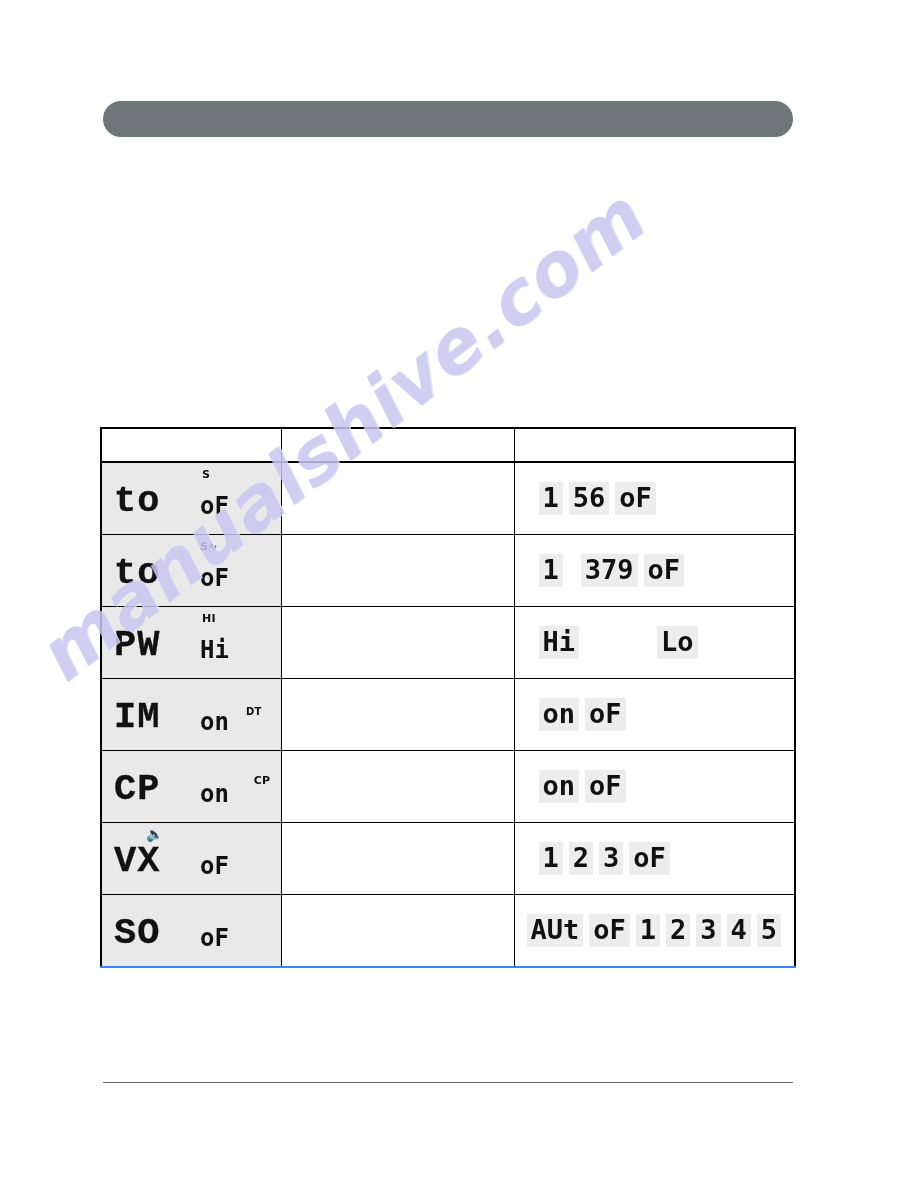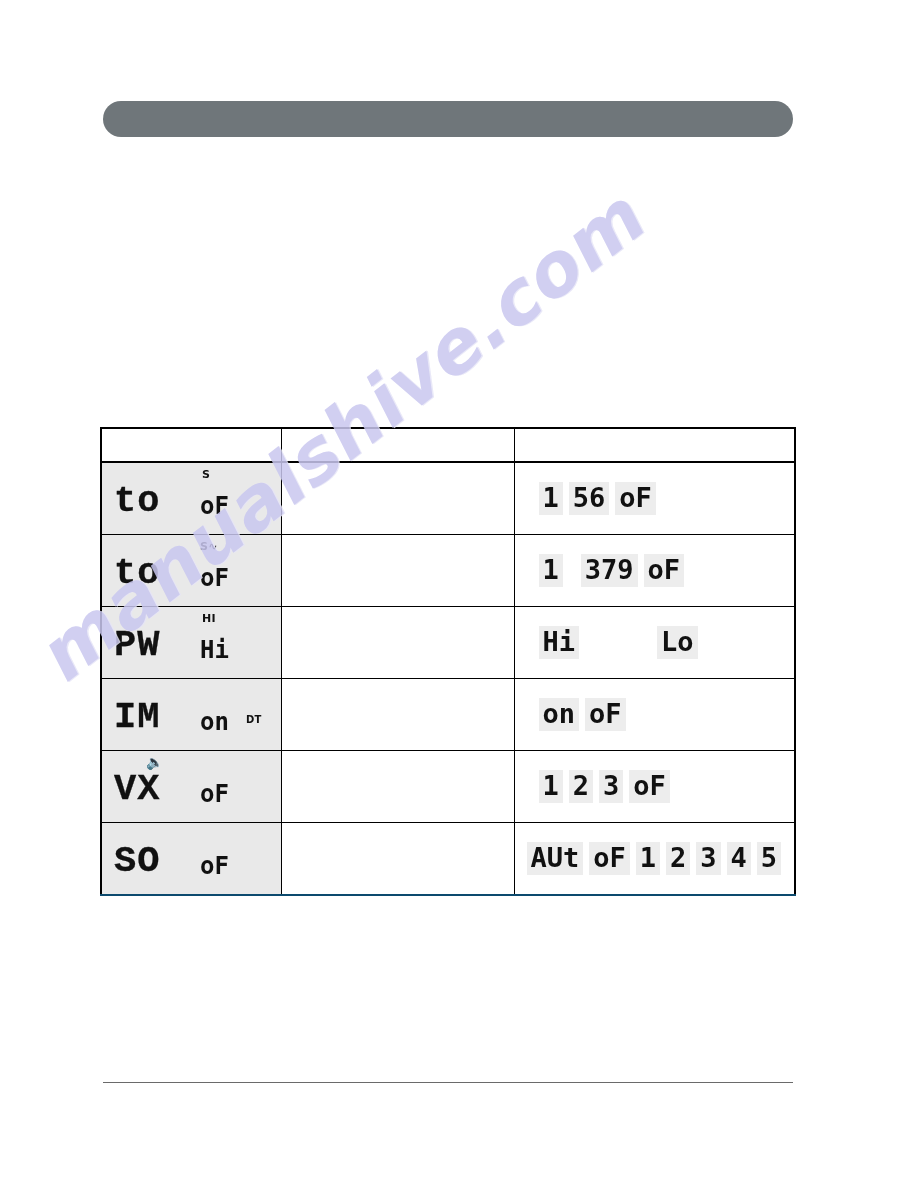--- a/index.html
+++ b/index.html
@@ -78,21 +78,21 @@
     height: 32px;
     border-top: 2px solid #000;
     border-bottom: 2px solid #000;
   }
   .spec-table tr.head-row th.first { border-left: 2px solid #000; }
   .spec-table tr.head-row th.last  { border-right: 2px solid #000; }
 
   .spec-table tbody tr td { height: 71px; }
   .spec-table tbody tr td.col-first { border-left: 2px solid #000; }
   .spec-table tbody tr td.col-last  { border-right: 2px solid #000; }
-  .spec-table tbody tr:last-child td { border-bottom: 2px solid #0c4a6e; }
+  .spec-table tbody tr:last-child td { border-bottom: 2px solid #3b82f6; }
 
   
   td.lcd-cell {
     background: #e9e9e9;
     position: relative;
   }
   .lcd-panel {
     position: relative;
     width: 100%;
     height: 100%;
@@ -127,21 +127,21 @@
     font-family: "DejaVu Sans", sans-serif;
     font-weight: bold;
     font-size: 11px;
     line-height: 1;
     color: #111;
     letter-spacing: .3px;
   }
   .flag-tr  { left: 100px; top: 6px; }
   .flag-tr2 { left: 98px;  top: 6px; }
   .flag-right { right: 10px; top: 24px; }
-  .flag-sup { left: 144px; top: 28px; font-size: 10px; margin-top: 8px; }
+  .flag-sup { left: 144px; top: 28px; font-size: 10px; }
   .flag-icon {
     left: 44px; top: 4px;
     font-size: 14px;
   }
 
   
   td.opt-cell { padding: 0 12px; }
   .opt-row {
     display: flex;
     align-items: center;
@@ -262,20 +262,36 @@
       </td>
       <td class="desc-cell"></td>
       <td class="opt-cell col-last">
         <div class="opt-row tight indent">
           <span class="opt-chip">on</span>
           <span class="opt-chip">oF</span>
         </div>
       </td>
     </tr>
 
+    <tr>
+      <td class="lcd-cell col-first">
+        <div class="lcd-panel">
+          <span class="lcd-main">CP</span>
+          <span class="lcd-sub">on</span>
+          <span class="lcd-flag flag-right">CP</span>
+        </div>
+      </td>
+      <td class="desc-cell"></td>
+      <td class="opt-cell col-last">
+        <div class="opt-row tight indent">
+          <span class="opt-chip">on</span>
+          <span class="opt-chip">oF</span>
+        </div>
+      </td>
+    </tr>
 
 
     <tr>
       <td class="lcd-cell col-first">
         <div class="lcd-panel">
           <span class="lcd-flag flag-icon">🔈</span>
           <span class="lcd-main">VX</span>
           <span class="lcd-sub">oF</span>
         </div>
       </td>

